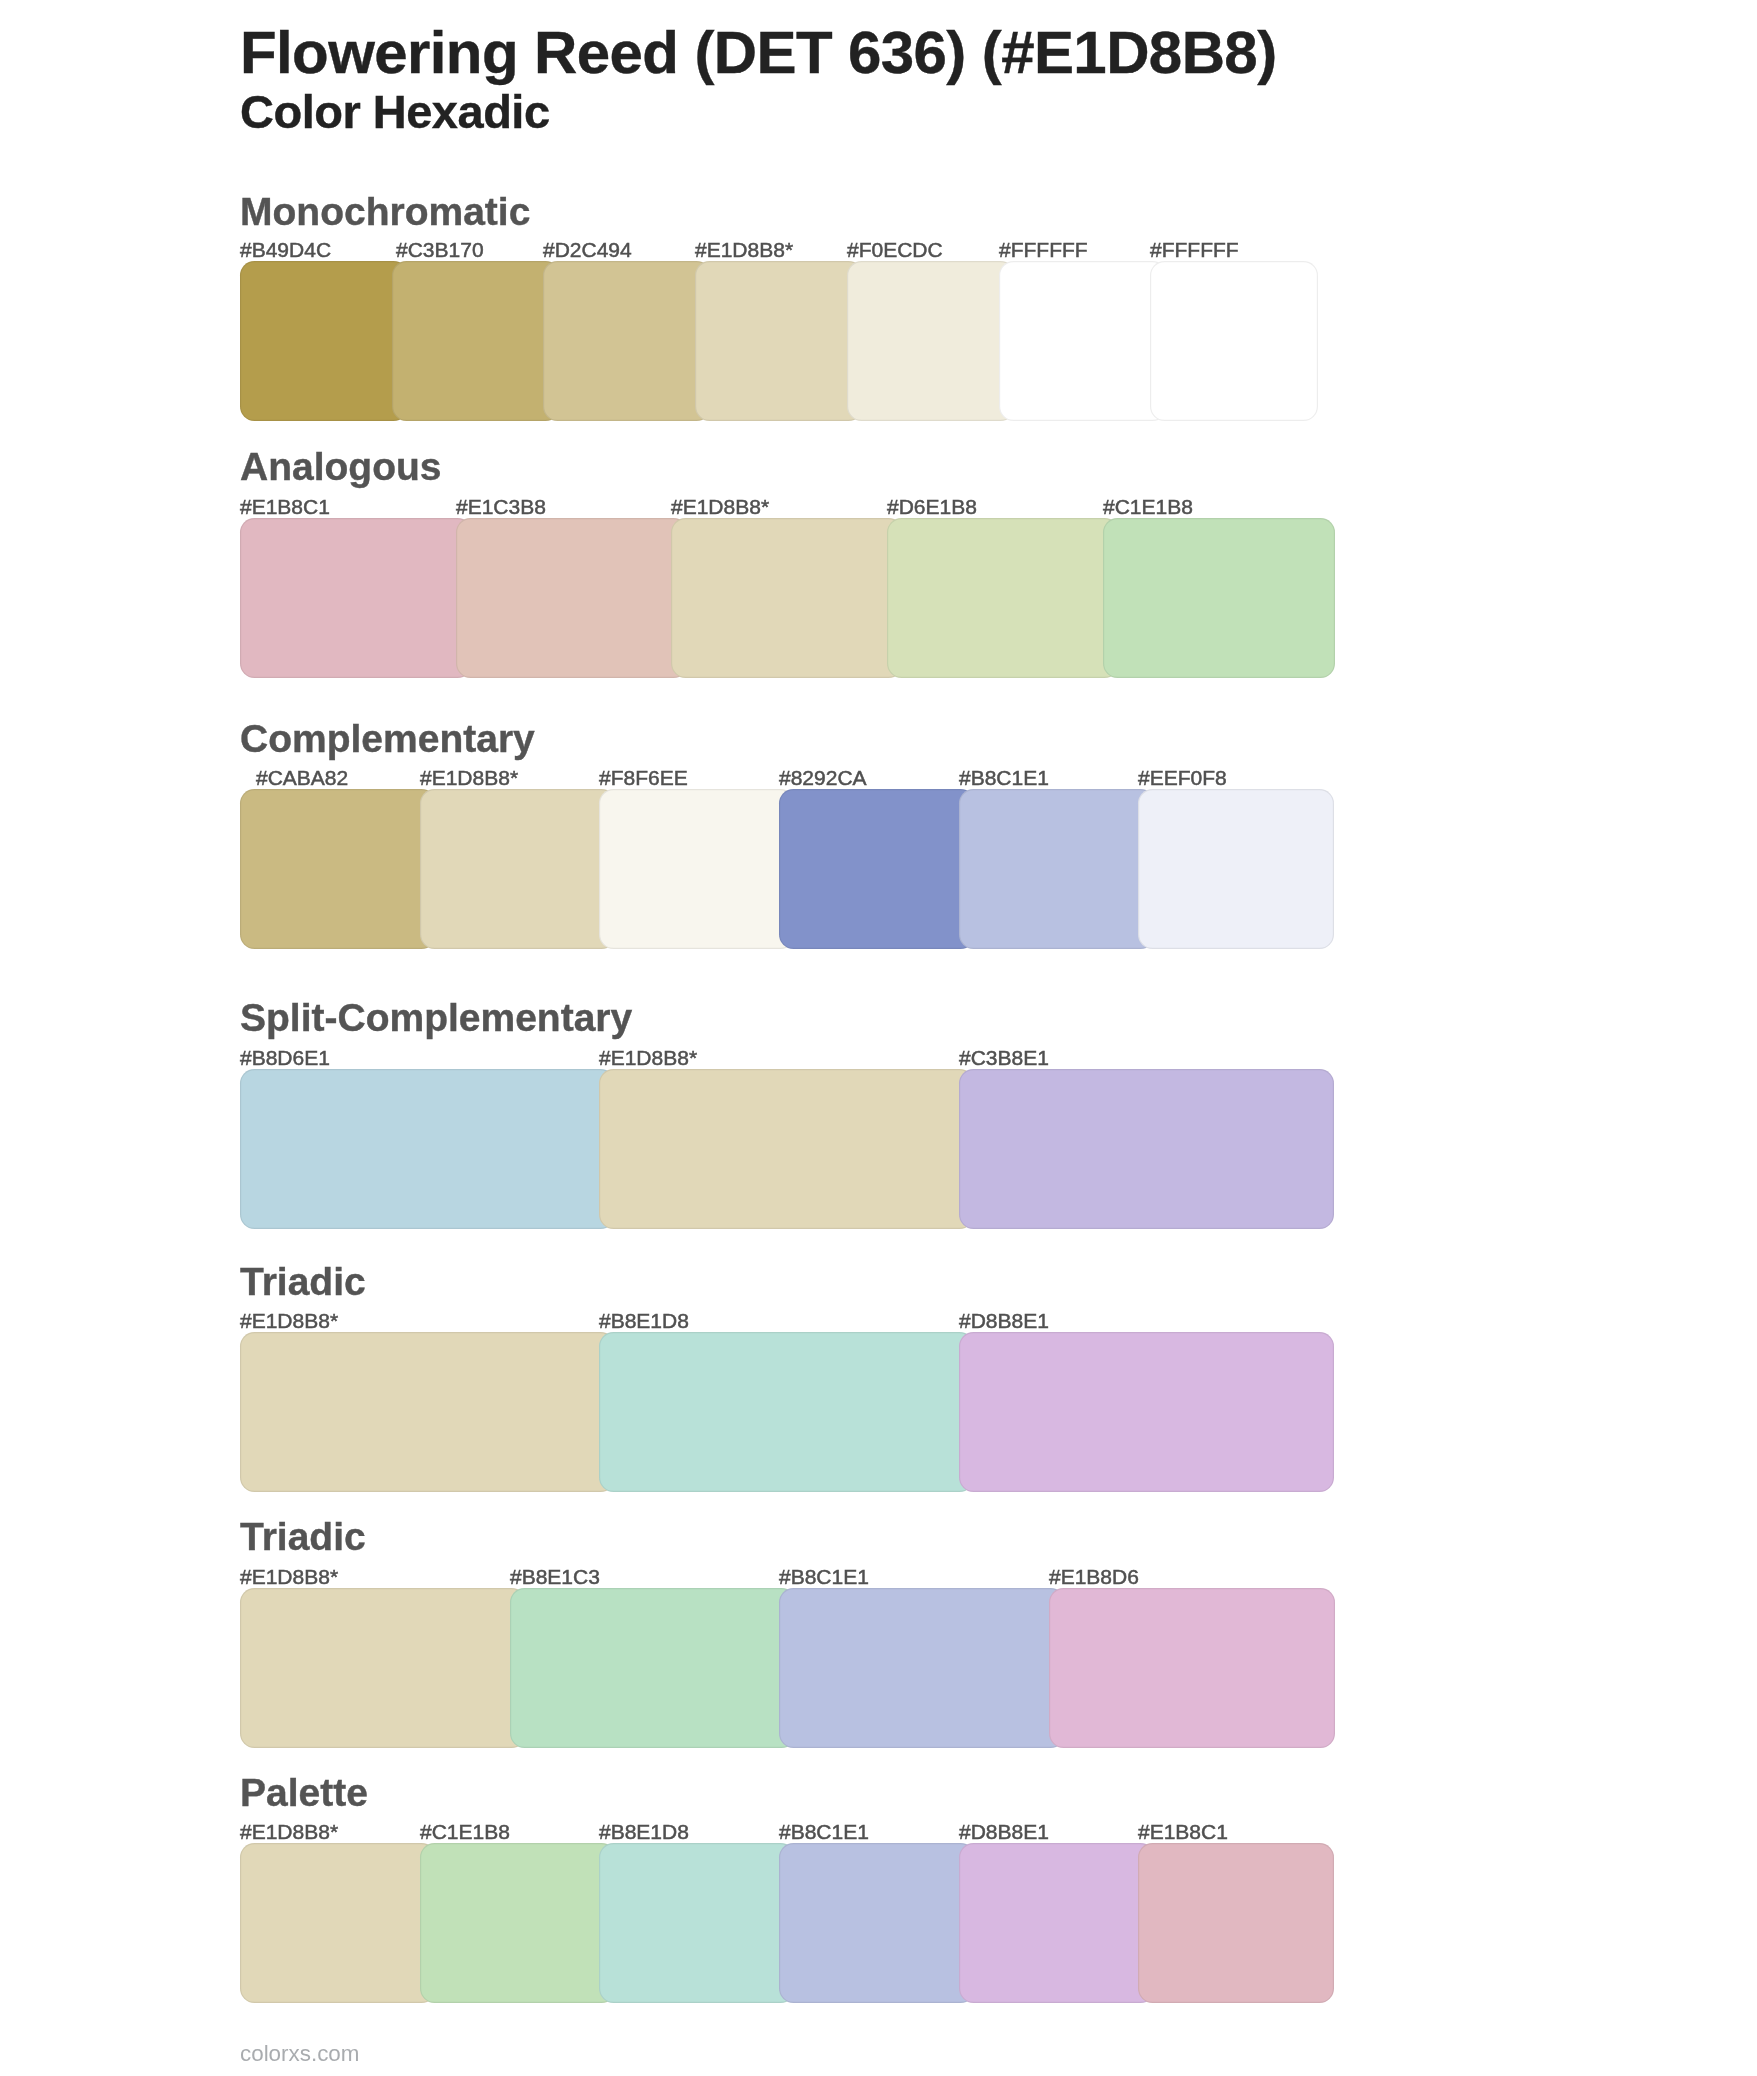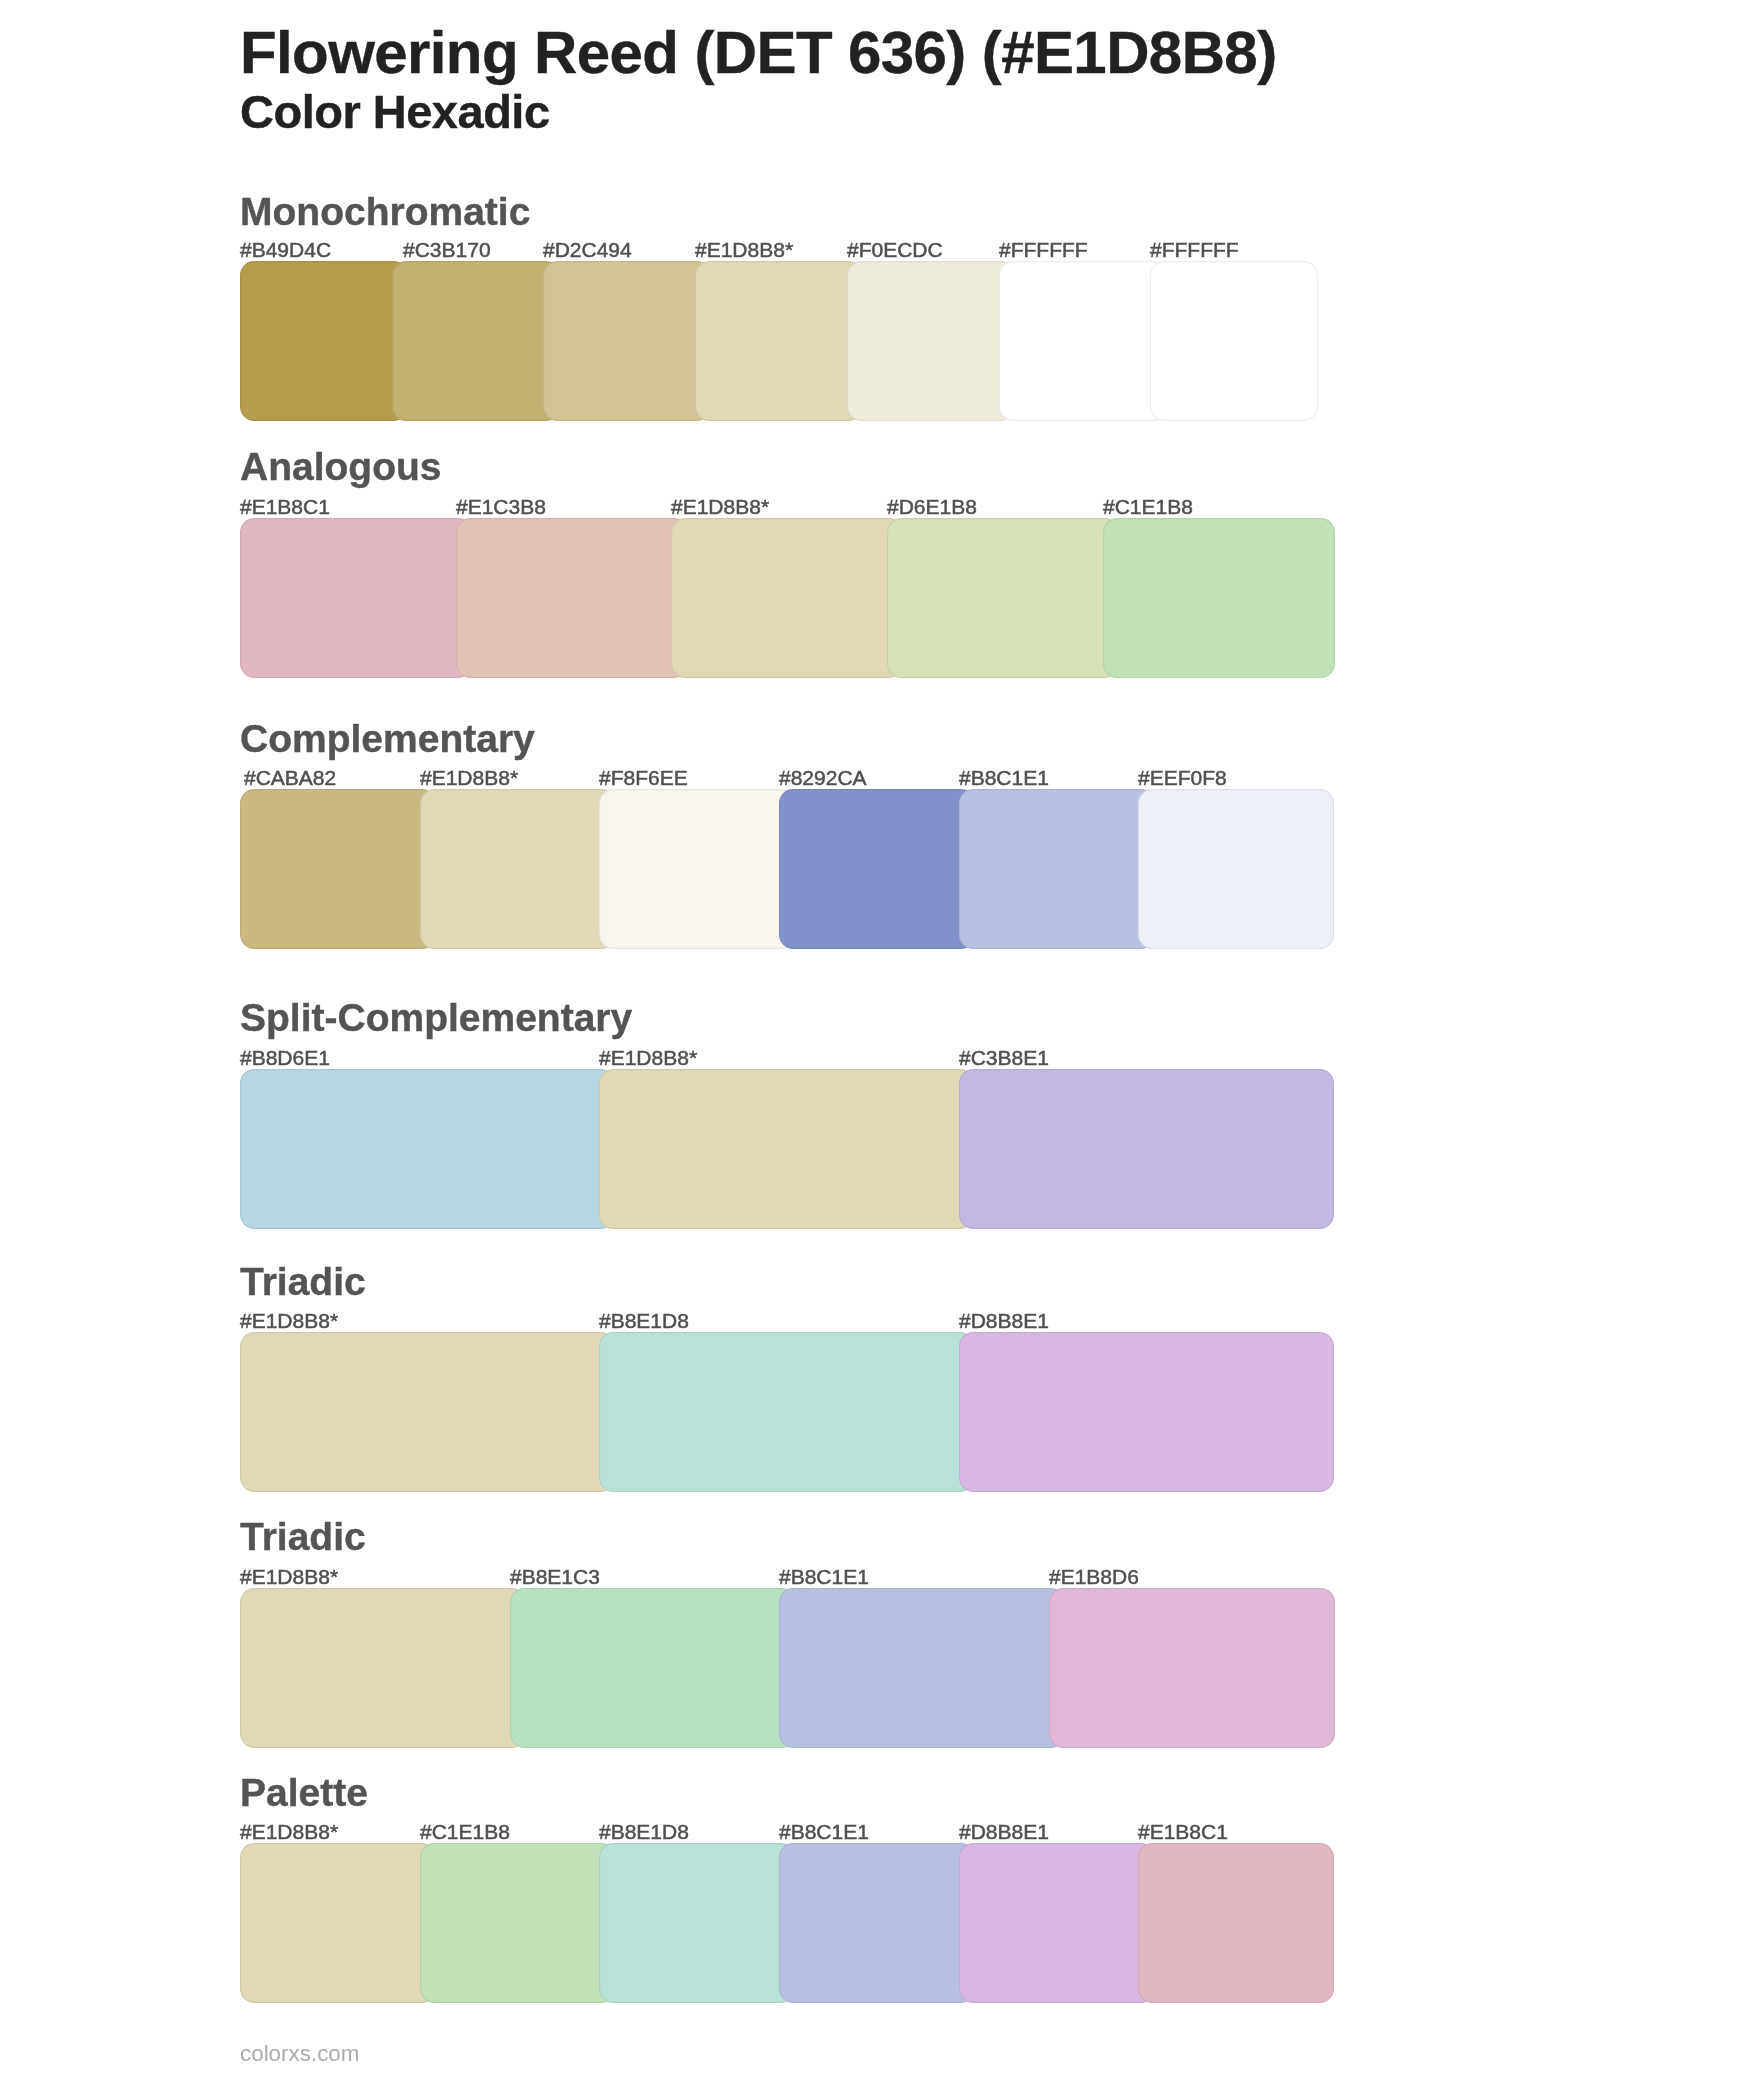--- a/index.html
+++ b/index.html
@@ -34,21 +34,21 @@
 
 <div class="page">
 
   <h1 class="page-title">Flowering Reed (DET 636) (#E1D8B8)</h1>
   <h2 class="page-subtitle">Color Hexadic</h2>
 
   <section class="palette-section">
     <h2 class="sec-title" style="top:192px">Monochromatic</h2>
     <div class="swatch-row" style="top:261px">
       <div class="sw-label" style="left:0px">#B49D4C</div>
-      <div class="sw-label" style="left:163px">#C3B170</div>
+      <div class="sw-label" style="left:156px">#C3B170</div>
       <div class="sw-label" style="left:303px">#D2C494</div>
       <div class="sw-label" style="left:455px">#E1D8B8*</div>
       <div class="sw-label" style="left:607px">#F0ECDC</div>
       <div class="sw-label" style="left:759px">#FFFFFF</div>
       <div class="sw-label" style="left:910px">#FFFFFF</div>
       <div class="sw" style="left: 0px; width: 168px; background-color: rgb(180, 157, 76);"></div>
       <div class="sw" style="left: 152px; width: 168px; background-color: rgb(195, 177, 112);"></div>
       <div class="sw" style="left: 303px; width: 168px; background-color: rgb(210, 196, 148);"></div>
       <div class="sw" style="left: 455px; width: 168px; background-color: rgb(225, 216, 184);"></div>
       <div class="sw" style="left: 607px; width: 168px; background-color: rgb(240, 236, 220);"></div>
@@ -67,21 +67,21 @@
       <div class="sw" style="left: 0px; width: 232px; background-color: rgb(225, 184, 193);"></div>
       <div class="sw" style="left: 216px; width: 232px; background-color: rgb(225, 195, 184);"></div>
       <div class="sw" style="left: 431px; width: 232px; background-color: rgb(225, 216, 184);"></div>
       <div class="sw" style="left: 647px; width: 232px; background-color: rgb(214, 225, 184);"></div>
       <div class="sw" style="left: 863px; width: 232px; background-color: rgb(193, 225, 184);"></div>
     </div>
   </section>
   <section class="palette-section">
     <h2 class="sec-title" style="top:719px">Complementary</h2>
     <div class="swatch-row" style="top:789px">
-      <div class="sw-label" style="left:4px">#CABA82</div>
+      <div class="sw-label" style="left:16px">#CABA82</div>
       <div class="sw-label" style="left:180px">#E1D8B8*</div>
       <div class="sw-label" style="left:359px">#F8F6EE</div>
       <div class="sw-label" style="left:539px">#8292CA</div>
       <div class="sw-label" style="left:719px">#B8C1E1</div>
       <div class="sw-label" style="left:898px">#EEF0F8</div>
       <div class="sw" style="left: 0px; width: 196px; background-color: rgb(202, 186, 130);"></div>
       <div class="sw" style="left: 180px; width: 196px; background-color: rgb(225, 216, 184);"></div>
       <div class="sw" style="left: 359px; width: 196px; background-color: rgb(248, 246, 238);"></div>
       <div class="sw" style="left: 539px; width: 196px; background-color: rgb(130, 146, 202);"></div>
       <div class="sw" style="left: 719px; width: 196px; background-color: rgb(184, 193, 225);"></div>

